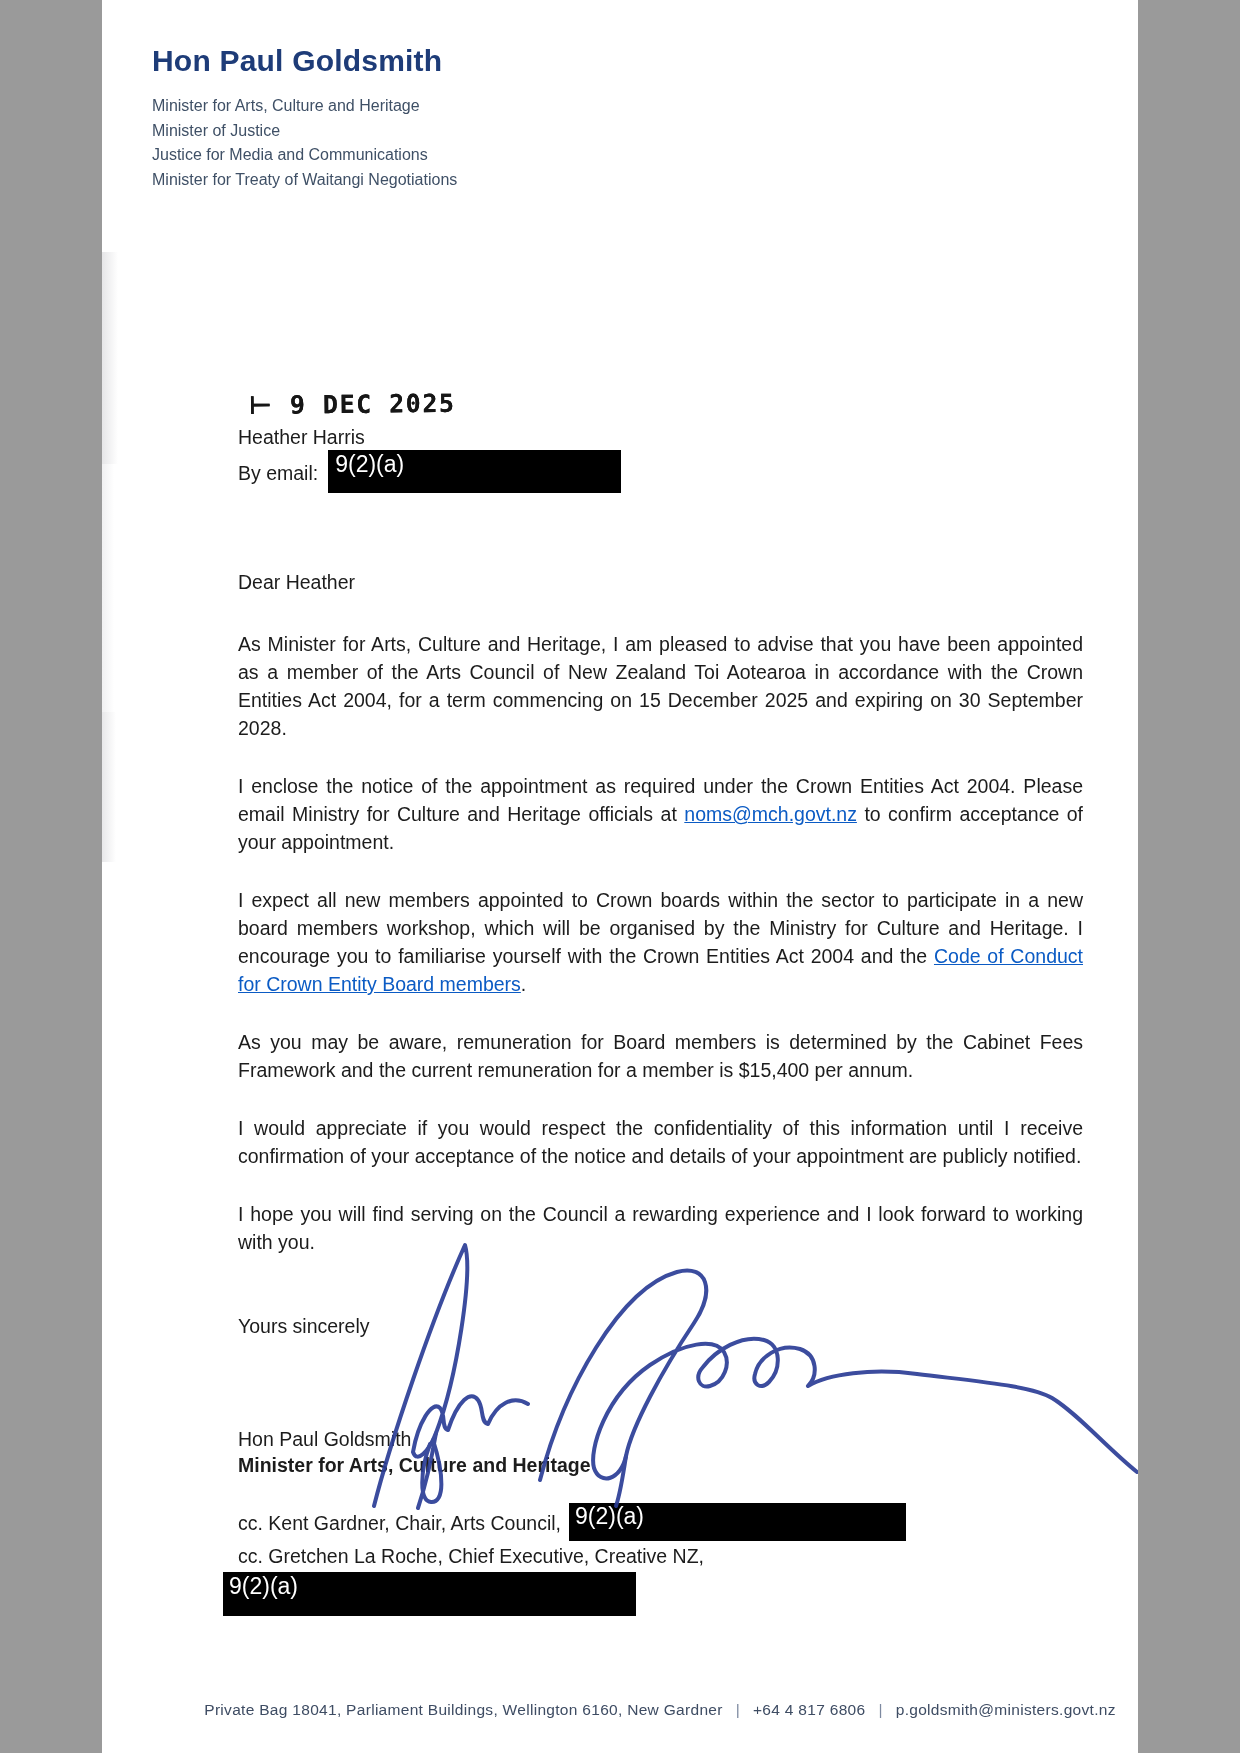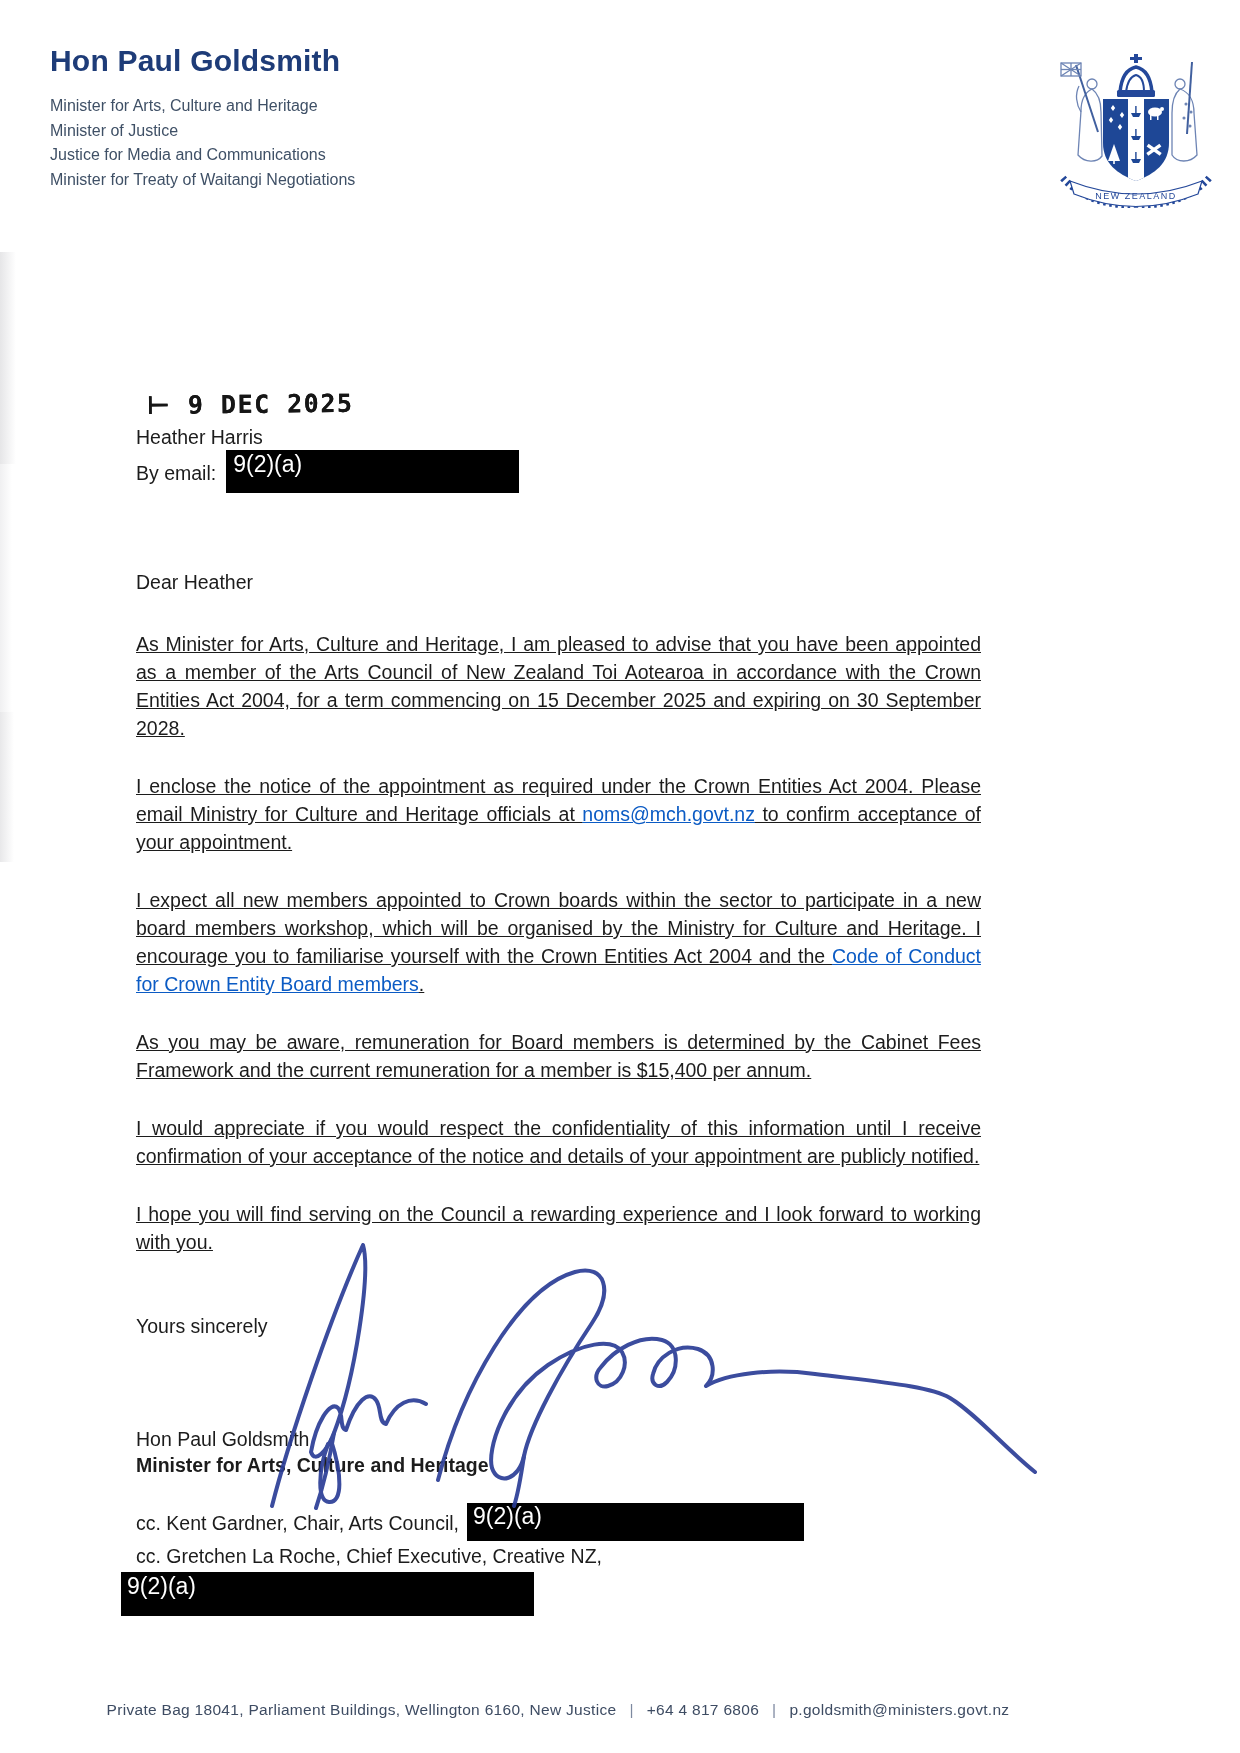--- a/index.html
+++ b/index.html
@@ -4,21 +4,21 @@
 <style>
   :root{
     --header-name:#1e3c78;
     --header-roles:#3f5066;
     --link:#0b5bc4;
     --ink:#2b3d96;
     --crest:#24489a;
     --footer-text:#3e4c63;
   }
   html,body{margin:0;padding:0;background:#9a9a9a;}
-  .page{position:relative;width:1240px;height:1753px;margin:0 auto;background:#ffffff;
+  .page{position:relative;width:1036px;height:1753px;margin:0 auto;background:#ffffff;
         overflow:hidden;font-family:"Liberation Sans",sans-serif;color:#1c1c1c;}
 
   
   .artifact{position:absolute;left:0;pointer-events:none;}
   .a1{top:252px;width:16px;height:212px;background:linear-gradient(90deg,rgba(140,140,148,.22),rgba(140,140,148,0));}
   .a2{top:464px;width:12px;height:248px;background:linear-gradient(90deg,rgba(150,150,158,.14),rgba(150,150,158,0));}
   .a3{top:712px;width:14px;height:150px;background:linear-gradient(90deg,rgba(140,140,148,.20),rgba(140,140,148,0));}
 
   
   .letterhead{position:absolute;left:50px;top:44px;}
@@ -38,21 +38,21 @@
   .addr-name{margin-top:4px;line-height:24px;}
   .email-row{display:flex;align-items:center;margin-top:4px;}
   .email-label{line-height:24px;}
 
   .redact{background:#000;color:#fff;font-size:23px;line-height:24px;box-sizing:border-box;}
   .redactA{width:293px;height:43px;margin-left:10px;margin-top:-3px;padding:2px 0 0 7px;}
   .redactB{display:inline-block;vertical-align:middle;width:337px;height:38px;margin-left:8px;margin-top:-6px;padding:1px 0 0 6px;}
   .redactC{width:413px;height:44px;margin-left:-15px;margin-top:4px;padding:2px 0 0 6px;}
 
   .salutation{margin-top:78px;line-height:23px;}
-  p.body{margin:30px 0 0 0;text-align:justify;line-height:28px;text-decoration:underline;}
+  p.body{margin:30px 0 0 0;text-align:justify;line-height:28px;}
   p.body.first{margin-top:36px;}
   .body-link{color:var(--link);text-decoration:underline;cursor:pointer;}
 
   .closing{margin-top:58px;line-height:24px;}
   .sigblock{margin-top:88px;line-height:26px;}
   .sig-title{font-weight:bold;}
   .ccblock{margin-top:31px;line-height:26px;}
   .cc2{margin-top:3px;line-height:24px;}
 
   .sig-svg{position:absolute;left:230px;top:1228px;width:860px;height:282px;pointer-events:none;z-index:3;}
@@ -216,16 +216,16 @@
                C450,117 449,142 437,154 C429,162 420,157 423,146 C427,129 447,115 468,121
                C486,127 486,148 476,158 C496,146 540,140 585,146 C650,154 700,158 720,170
                C745,185 775,220 805,244"></path>
       <path d="M104,205 C98,240 92,262 86,280"></path>
       <path d="M294,228 C291,248 288,266 284,278"></path>
       <path d="M101,212 C112,246 113,275 99,274 C87,273 88,243 98,216"></path>
     </g>
   </svg>
 
   <div class="footer">
-    <span>Private Bag 18041, Parliament Buildings, Wellington 6160, New Justice</span><span class="sep">|</span><span>+64 4 817 6806</span><span class="sep">|</span><span>p.goldsmith@ministers.govt.nz</span>
+    <span>Private Bag 18041, Parliament Buildings, Wellington 6160, New Gardner</span><span class="sep">|</span><span>+64 4 817 6806</span><span class="sep">|</span><span>p.goldsmith@ministers.govt.nz</span>
   </div>
 
 </div>
 
 </body></html>

